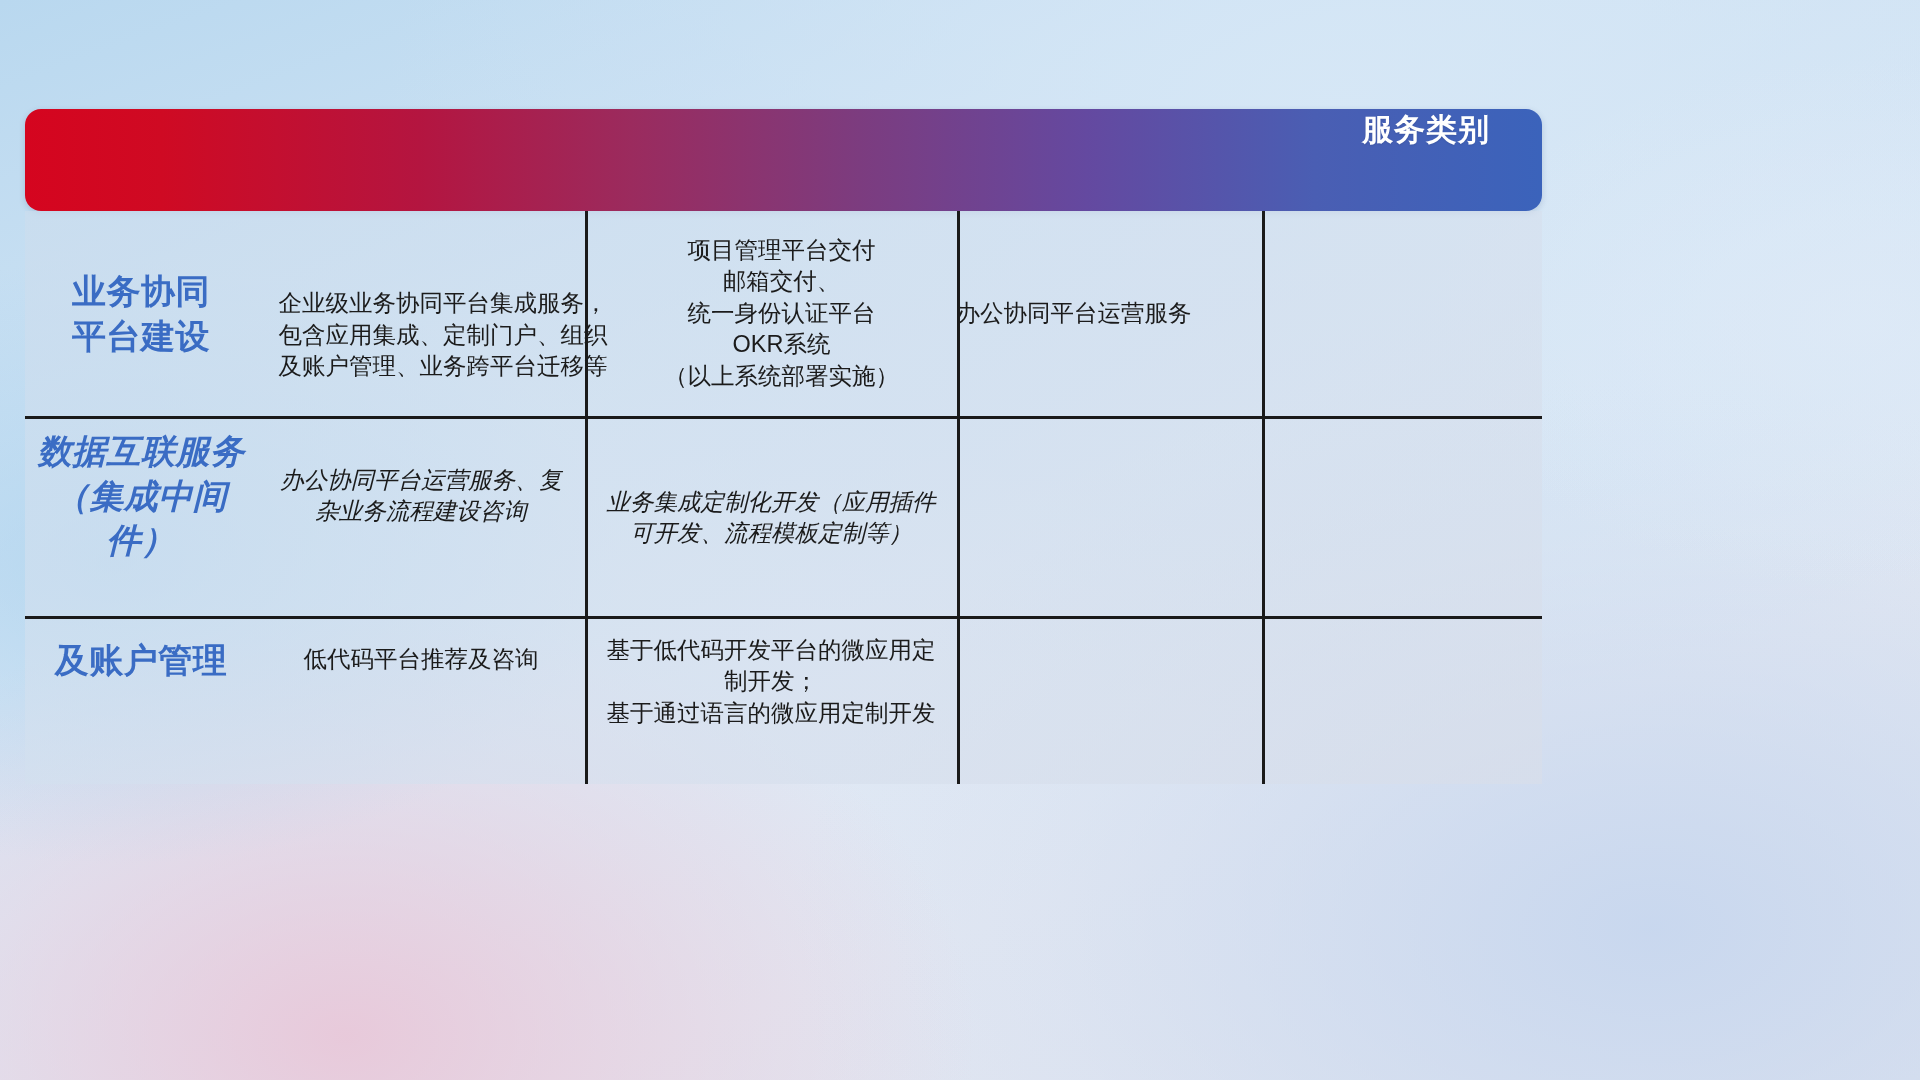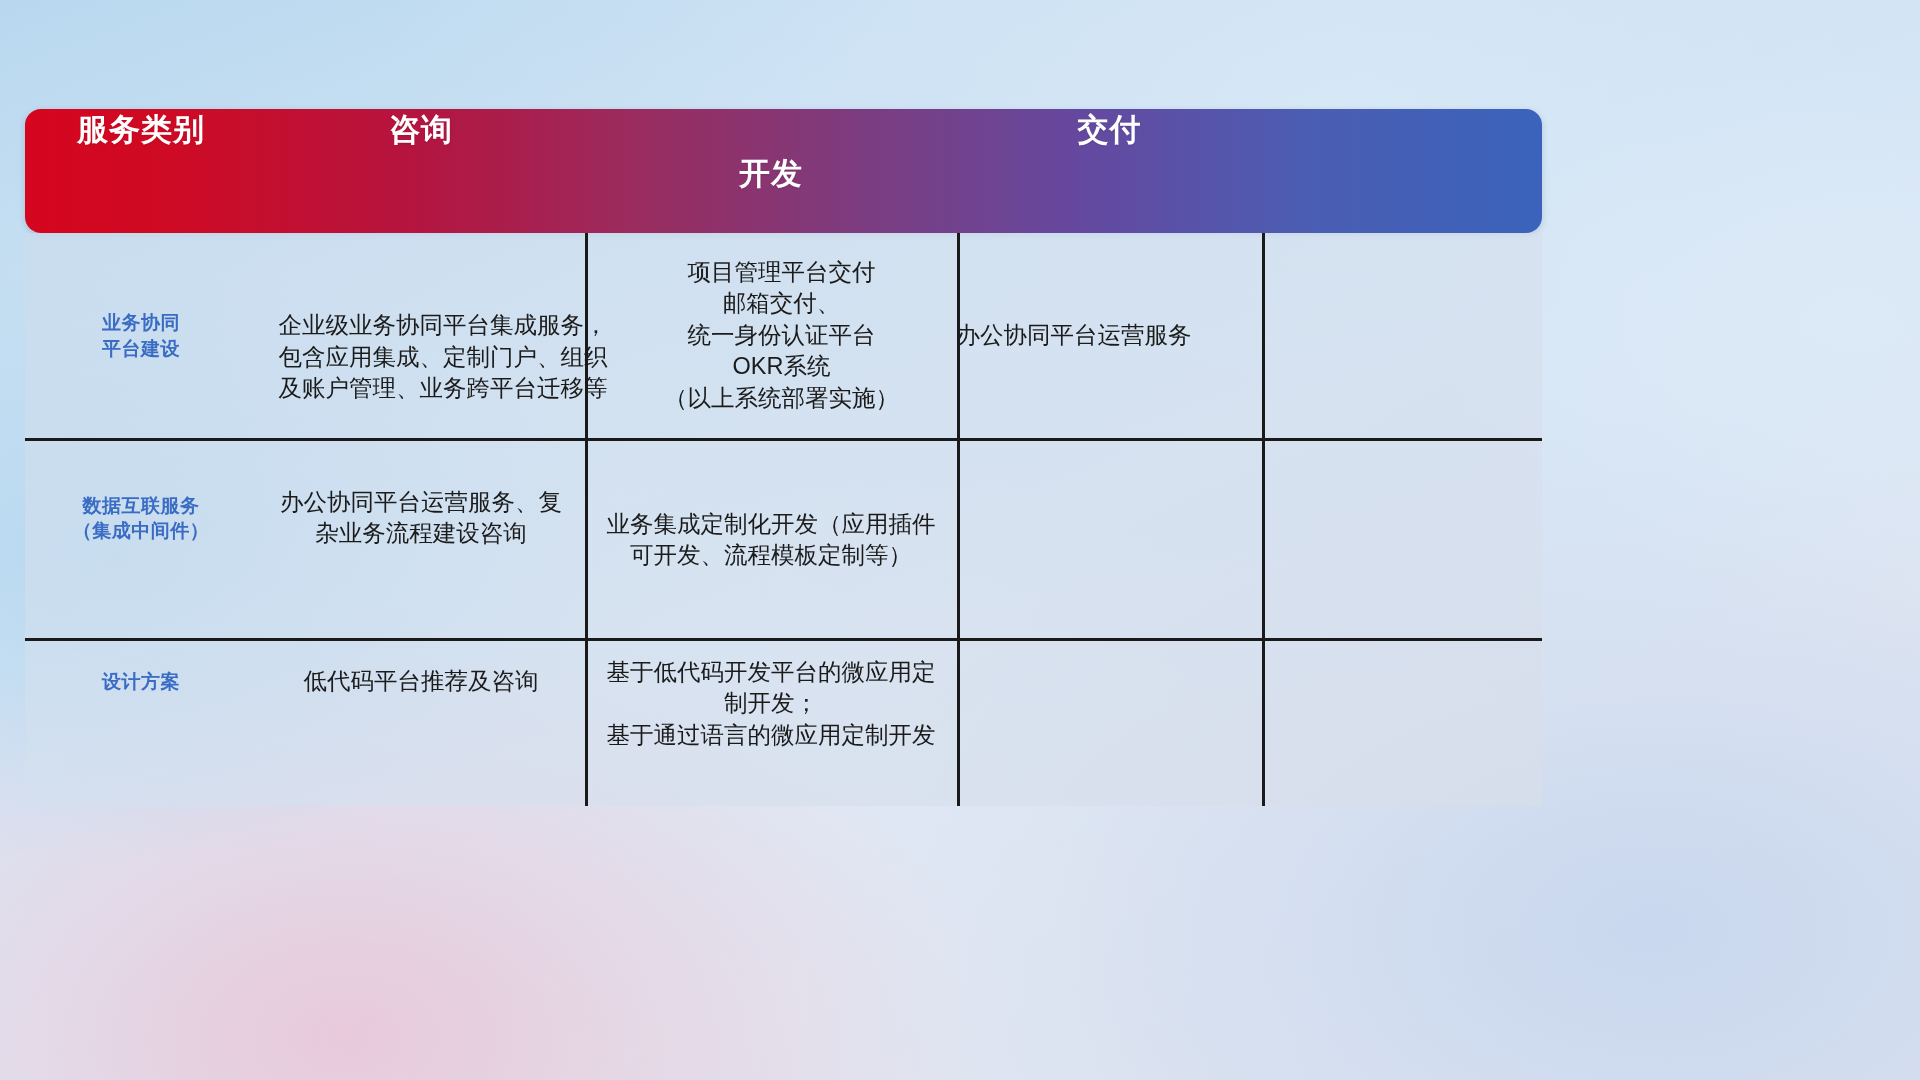--- a/index.html
+++ b/index.html
@@ -25,35 +25,36 @@
   }
 
   #table-wrap{
     position:absolute;
     left:25px;top:109px;width:1517px;height:672px;
   }
 
   
   .thead{
     position:relative;
-    height:124px;
+    height:102px;
     border-radius:16px;
     background:linear-gradient(90deg,
       #d5051f 0%,
       #cf0a23 9%,
       #b41540 26%,
       #9b2b5e 40%,
       #7c3c7f 55%,
       #6449a0 70%,
       #4a5eb3 85%,
       #3b63bb 100%);
     display:flex;
-    align-items:flex-start;
+    align-items:flex-end;
     box-shadow:0 2px 6px rgba(40,60,110,0.18);
     overflow:hidden;
+    flex-direction:column;
   }
   .th{
     color:#ffffff;
     font-size:31px;
     font-weight:bold;
     text-align:center;
     letter-spacing:1px;
     white-space:nowrap;
     text-shadow:0 1px 2px rgba(0,0,0,0.10);
   }
@@ -63,21 +64,21 @@
     position:relative;
     height:573px;
     background:linear-gradient(150deg,
       rgba(203,221,238,0.72) 0%,
       rgba(210,224,239,0.68) 35%,
       rgba(214,224,238,0.66) 60%,
       rgba(216,222,234,0.70) 100%);
   }
   .trow{display:flex;position:relative;}
   .trow.r1{height:205px;}
-  .trow.r2{height:160px;}
+  .trow.r2{height:160px;font-style:italic;}
   .trow.r3{height:168px;}
 
   .hline{
     position:absolute;left:0;right:0;height:0;
     border-top:3px solid #1a1a1a;
     z-index:4;
   }
   .vline{
     position:absolute;top:0;bottom:0;width:0;
     border-left:3px solid #1a1a1a;
@@ -90,21 +91,21 @@
     box-sizing:border-box;
     text-align:center;
     color:#1b1b1b;
     font-size:23.5px;
     line-height:1.34;
     white-space:pre-line;
   }
   .td.cat{
     color:#3a6cc4;
     font-weight:bold;
-    font-size:19px;
+    font-size:34px;
     line-height:1.32;
     letter-spacing:0.5px;
   }
 
   
   .c0{width:232px;flex:0 0 232px;}
   .c1{width:328px;flex:0 0 328px;}
   .c2{width:372px;flex:0 0 372px;margin-top:44px;}
   .c3{width:305px;flex:0 0 305px;}
   .c4{width:280px;flex:0 0 280px;}
@@ -152,21 +153,21 @@
 杂业务流程建设咨询</div>
       <div class="td c2">业务集成定制化开发（应用插件
 可开发、流程模板定制等）</div>
       <div class="td c3"></div>
       <div class="td c4"></div>
     </div>
 
     <div class="hline" style="top:405px;"></div>
 
     <div class="trow r3">
-      <div class="td cat c0">设计方案</div>
+      <div class="td cat c0">及账户管理</div>
       <div class="td c1">低代码平台推荐及咨询</div>
       <div class="td c2">基于低代码开发平台的微应用定
 制开发；
 基于通过语言的微应用定制开发</div>
       <div class="td c4"></div>
     </div>
 
   </div>
 </div>
 

